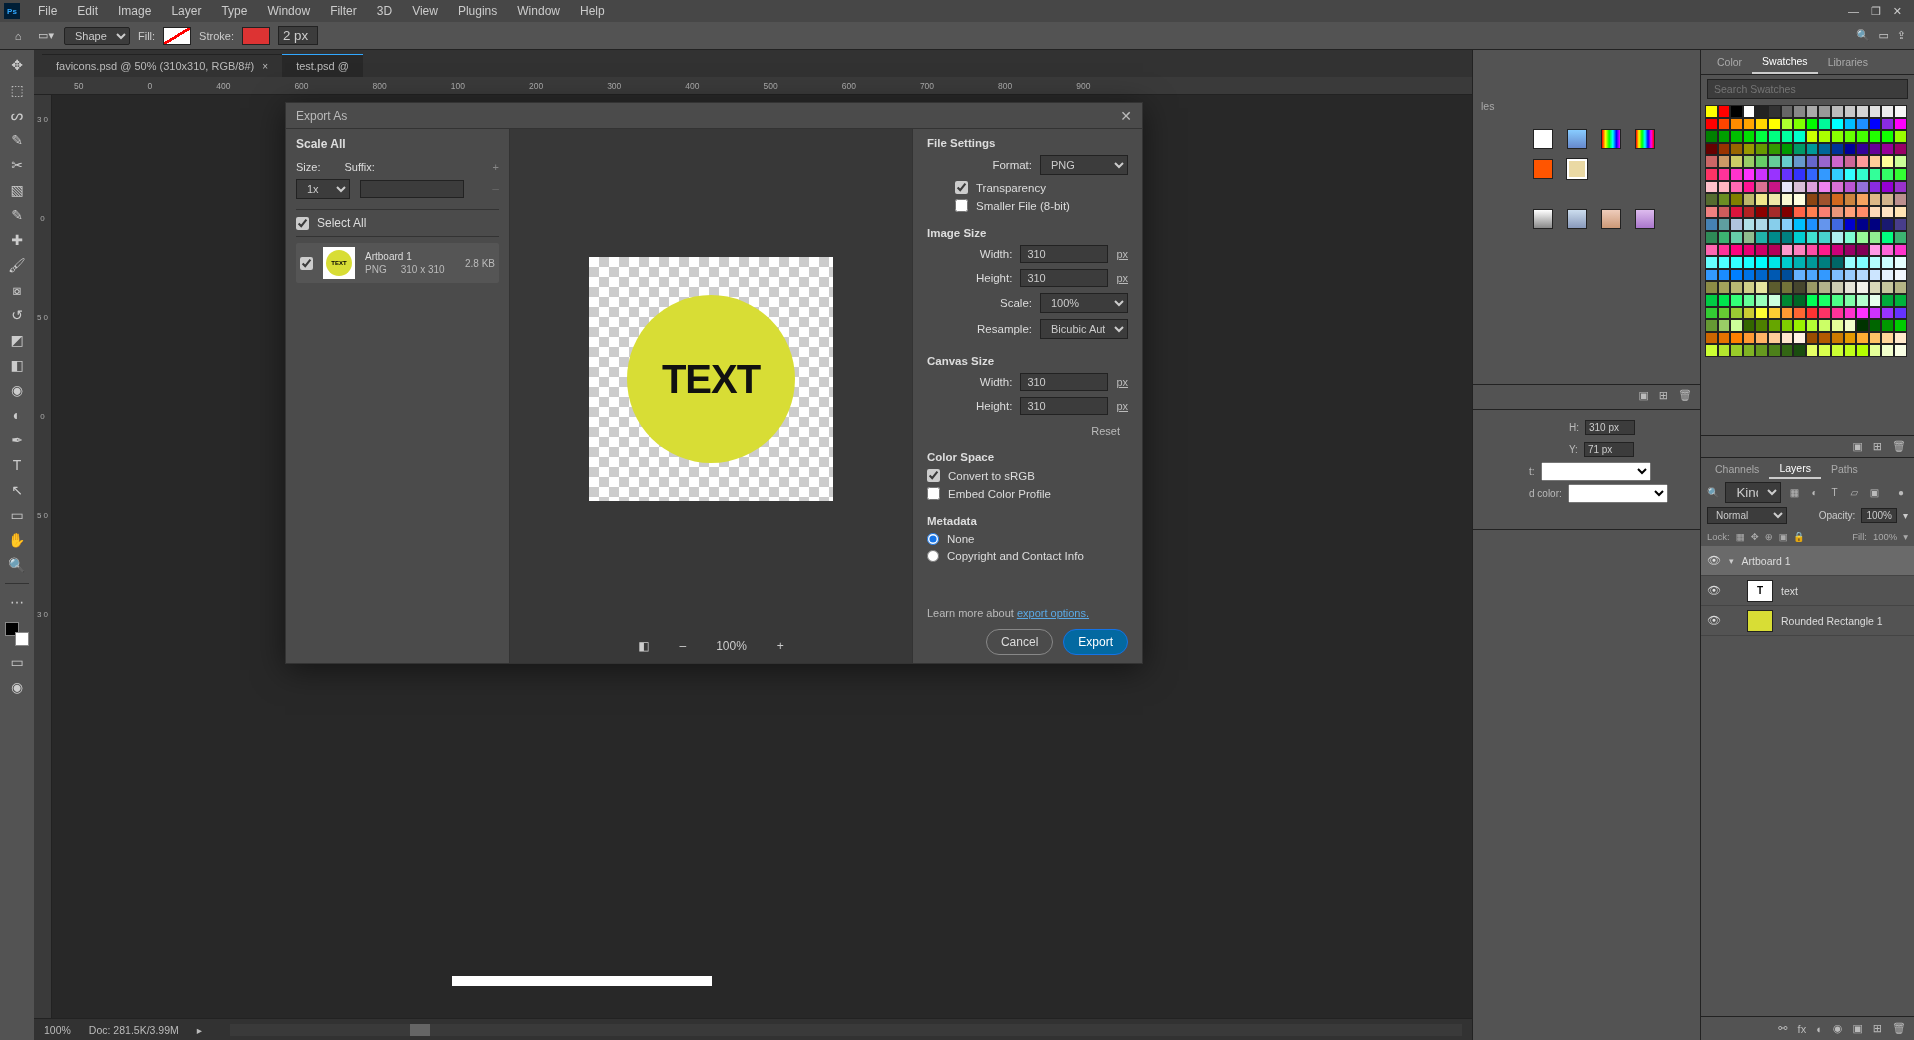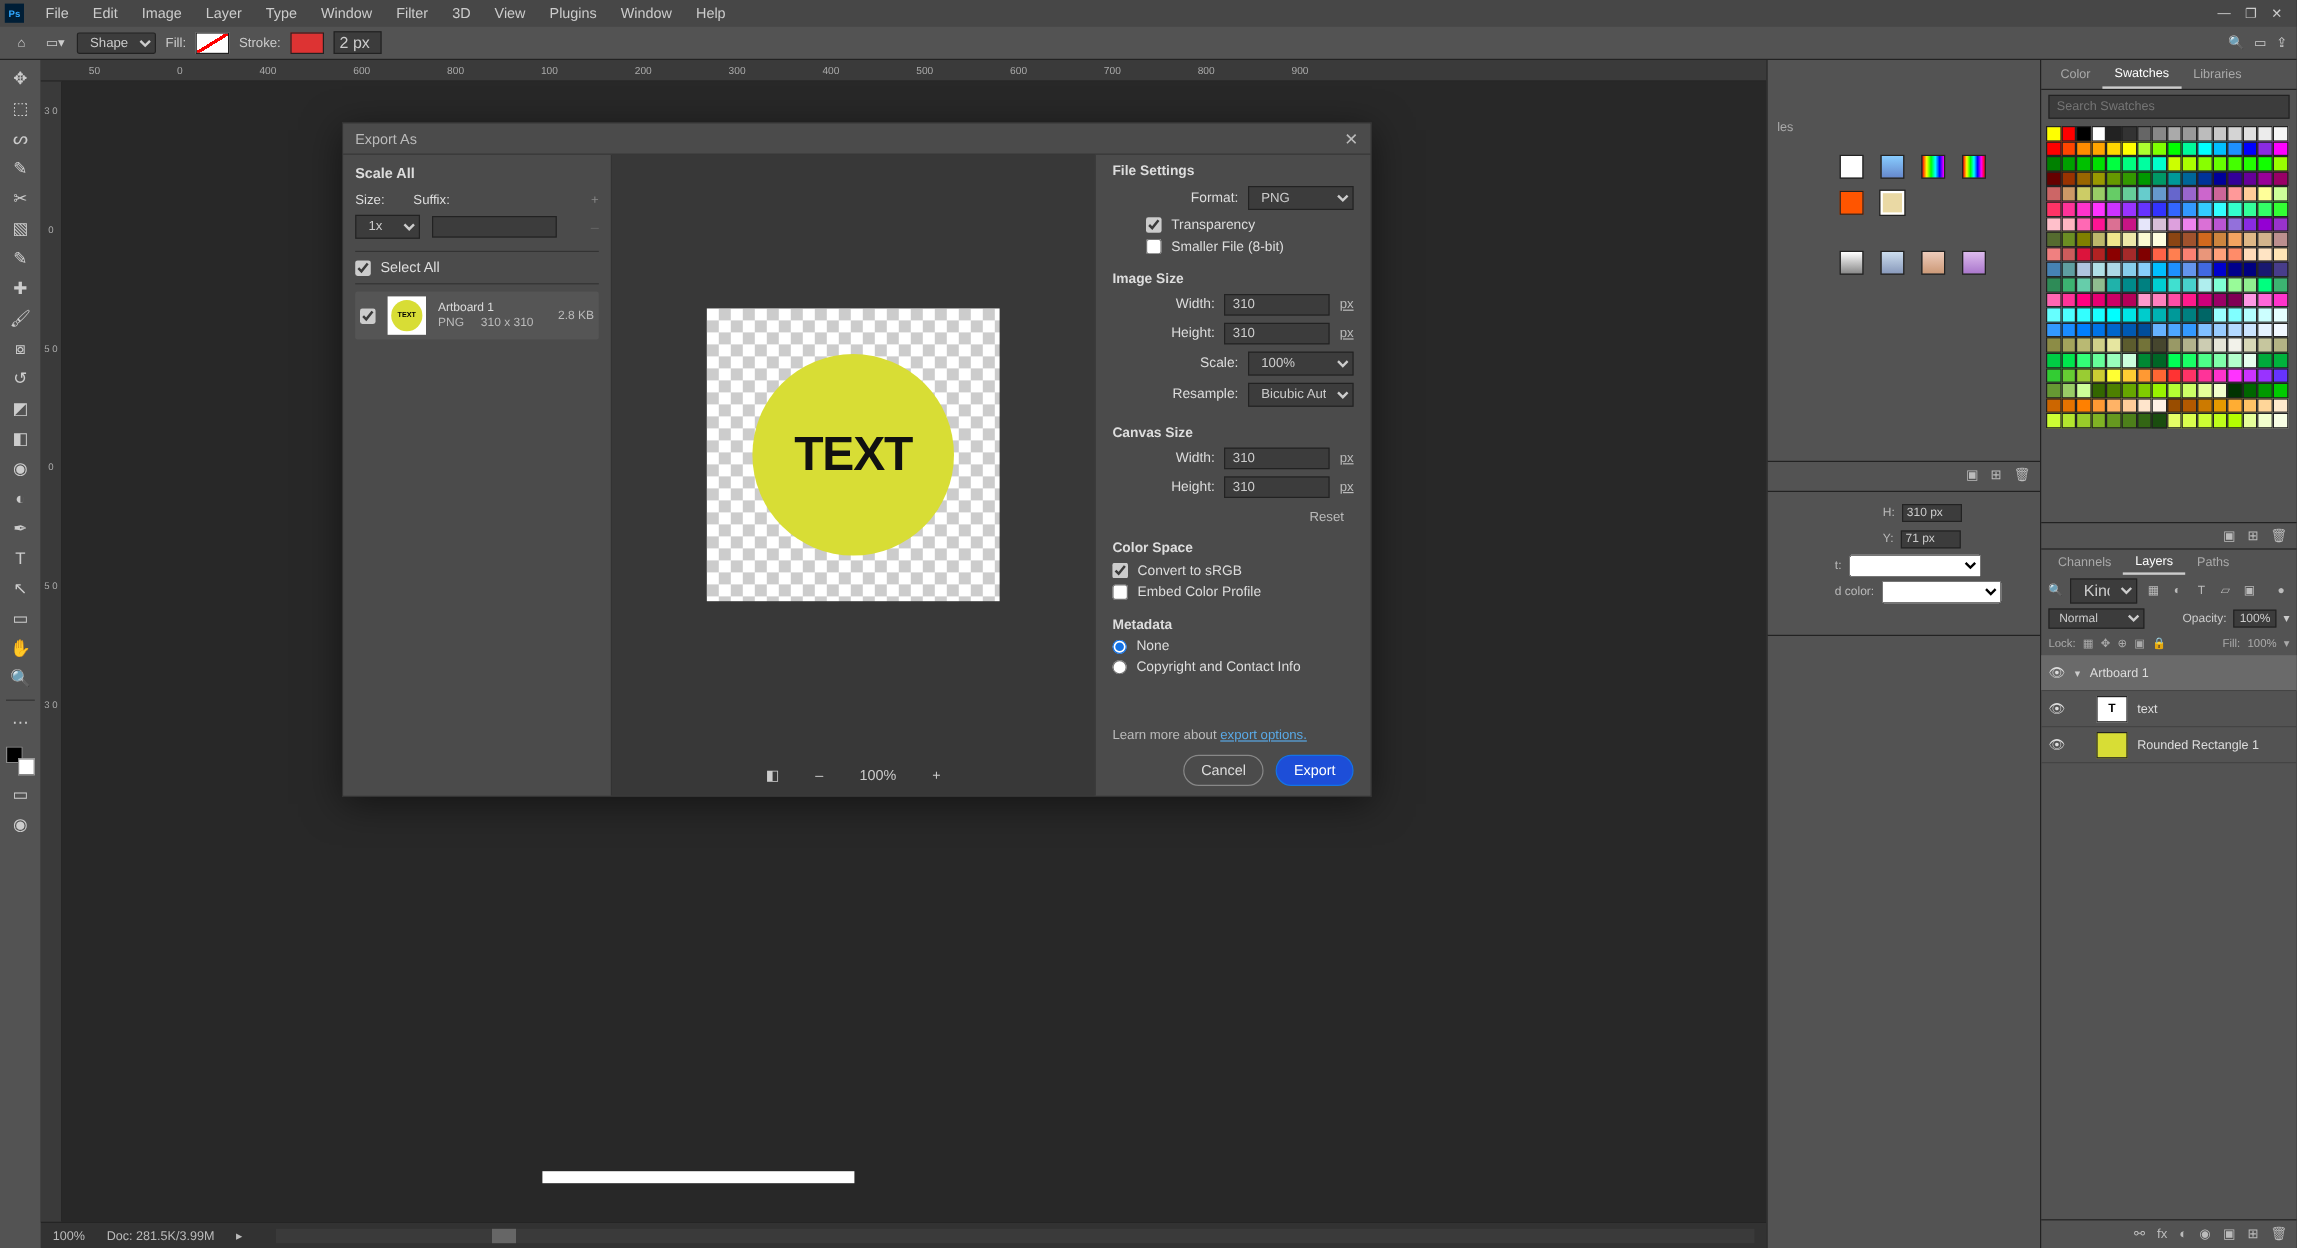--- a/index.html
+++ b/index.html
@@ -117,21 +117,21 @@
 .m-right select,.m-right input[type=text] { background:#3c3c3c; border:1px solid #222; color:#ccc; padding:2px 6px; font-size:11px; width:88px; }
 .m-right .cbrow { display:flex; align-items:center; gap:8px; margin-bottom:5px; margin-left:28px; }
 .m-right .px { font-size:11px; color:#bbb;text-decoration:underline; }
 .m-right .reset-row { display:flex; justify-content:flex-end; }
 .m-right .reset { color:#bbb; background:none; border:none; font-size:11px; padding:4px 8px; }
 .m-right .radio-row { display:flex; align-items:center; gap:8px; margin-bottom:5px; }
 .m-right .learn { color:#bbb; font-size:11px; margin-top:auto; }
 .m-right .learn a { color:#5aa9e6; text-decoration:underline; }
 .m-right .btns { display:flex; gap:10px; justify-content:flex-end; margin-top:10px; }
 .m-right .btn { padding:5px 14px; border-radius:20px; font-size:12px; border:1px solid #888; background:#4b4b4b; color:#ddd; }
-.m-right .btn.primary { background:#1d4ed8; border-color:#1473e6; color:#fff; }
+.m-right .btn.primary { background:#0369a1; border-color:#1473e6; color:#fff; }
 
 .midpanel-row { height:30px; display:flex; align-items:center; gap:14px; padding-left:60px; }
 .midpanel-row .sw { width:20px; height:20px; }
 
 input[type=checkbox] { accent-color:#ccc; width:13px; height:13px; }
 input[type=radio] { accent-color:#1473e6; width:12px; height:12px; }
 </style>
 </head>
 <body>
 
@@ -199,20 +199,24 @@
       <div class="tbtn">⋯</div>
       <div class="fgbg">
           <div class="fg"></div>
           <div class="bg"></div>
         </div>
       <div class="tbtn">▭</div>
       <div class="tbtn">◉</div>
     </div>
 
     <div class="canvas-wrap">
+      <div class="docktabs">
+        <div class="tab"><span>favicons.psd @ 50% (310x310, RGB/8#)</span><span class="close">×</span></div>
+        <div class="tab active"><span>test.psd @ </span></div>
+      </div>
       <div class="canvas-area">
         <div class="hruler">
           <span>50</span>
             <span>0</span>
             <span>400</span>
             <span>600</span>
             <span>800</span>
             <span>100</span>
             <span>200</span>
             <span>300</span>

